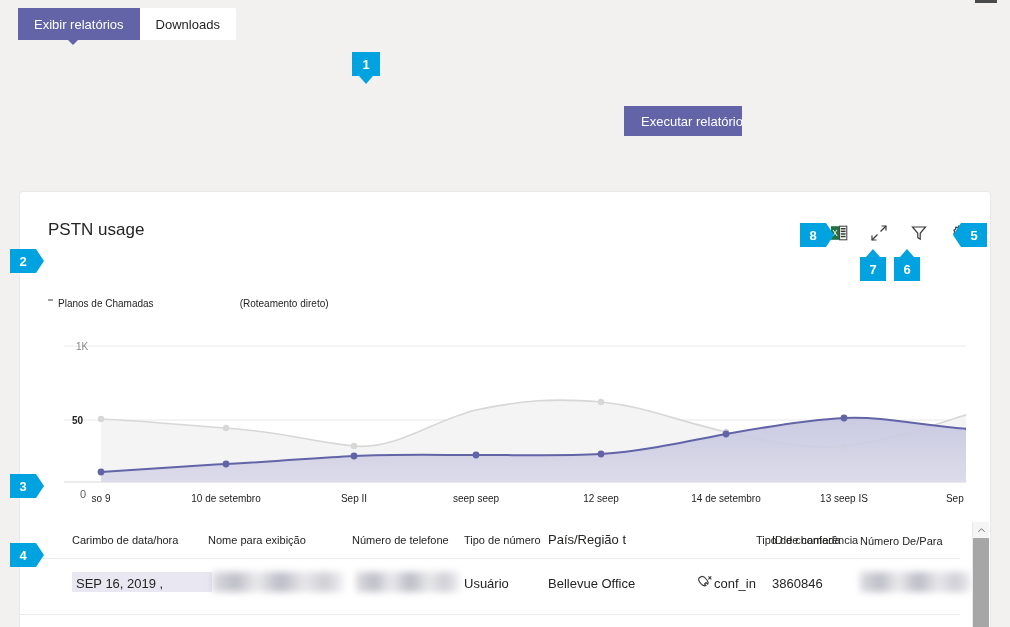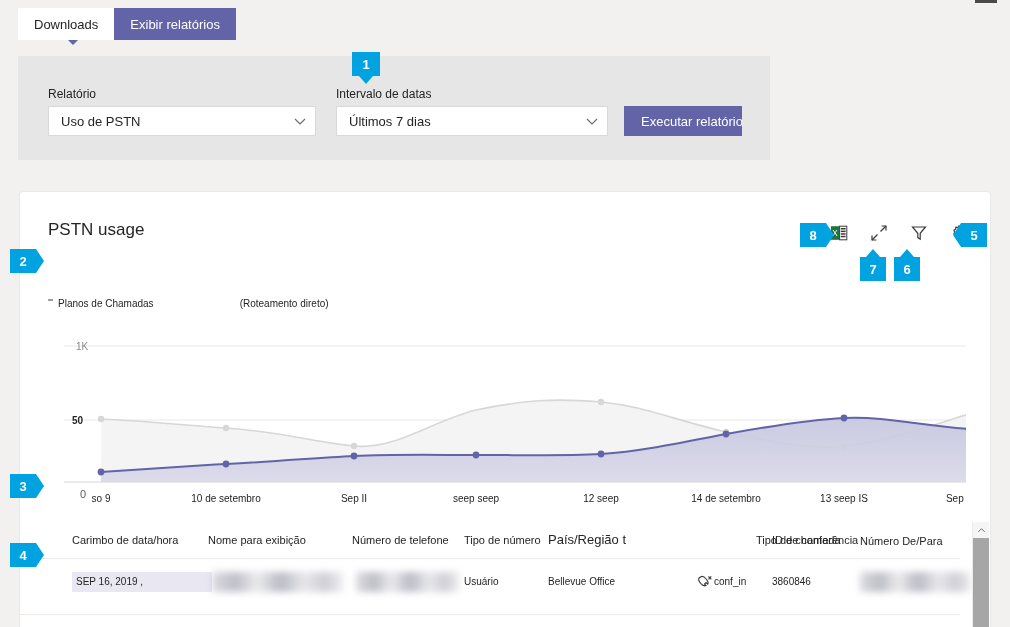--- a/index.html
+++ b/index.html
@@ -198,21 +198,21 @@
   }
   .th {
     position: absolute;
     font-size: 11px;
     color: #252423;
     white-space: nowrap;
     top: 12px;
   }
   .td {
     position: absolute;
-    font-size: 10px;
+    font-size: 13px;
     color: #252423;
     white-space: nowrap;
     top: 18px;
   }
   .blur-cell {
     position: absolute;
     border-radius: 2px;
     background: linear-gradient(90deg,
       rgba(190,190,200,0.55) 0%,
       rgba(150,150,165,0.62) 18%,
@@ -308,46 +308,25 @@
   }
 </style>
 </head>
 <body>
 
 <div class="root">
 
   <div class="top-sliver"></div>
 
   <div class="tabbar">
+    <div class="tab active">Exibir relatórios</div>
     <div class="tab">Downloads</div>
-    <div class="tab active">Exibir relatórios</div>
   </div>
   <div class="tab-caret"></div>
 
-  <div class="filter-panel">
-    <div class="field-label" style="left:30px; top:31px;">Relatório</div>
-    <div class="select-box" style="left:30px; top:50px; width:268px;">
-      <span class="select-value">Uso de PSTN</span>
-      <span class="chev">
-        <svg viewBox="0 0 14 14" width="14" height="14">
-            <path d="M2 5 L7 10 L12 5" fill="none" stroke="currentColor" stroke-width="1.2"></path>
-          </svg>
-      </span>
-    </div>
-
-    <div class="field-label" style="left:318px; top:31px;">Intervalo de datas</div>
-    <div class="select-box" style="left:318px; top:50px; width:272px;">
-      <span class="select-value">Últimos 7 dias</span>
-      <span class="chev">
-        <svg viewBox="0 0 14 14" width="14" height="14">
-            <path d="M2 5 L7 10 L12 5" fill="none" stroke="currentColor" stroke-width="1.2"></path>
-          </svg>
-      </span>
-    </div>
-  </div>
 
   <div class="run-btn">Executar relatório</div>
 
   <div class="report-card">
     <div class="report-title">PSTN usage</div>
 
 
     <div class="toolbar">
       <div class="tb-icon">
         <svg viewBox="0 0 18 18" width="18" height="18">

